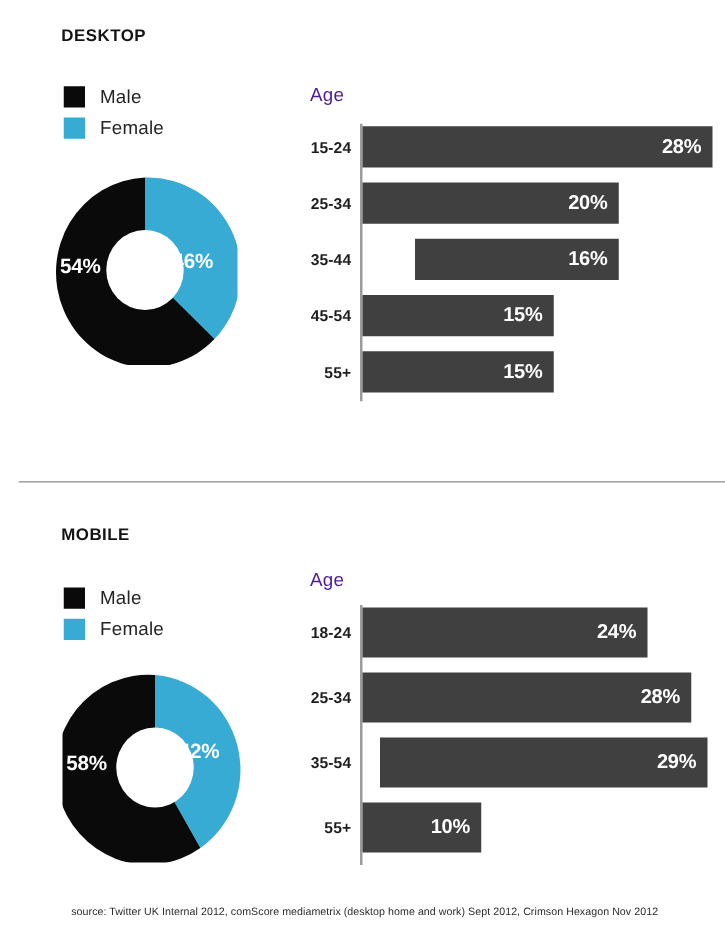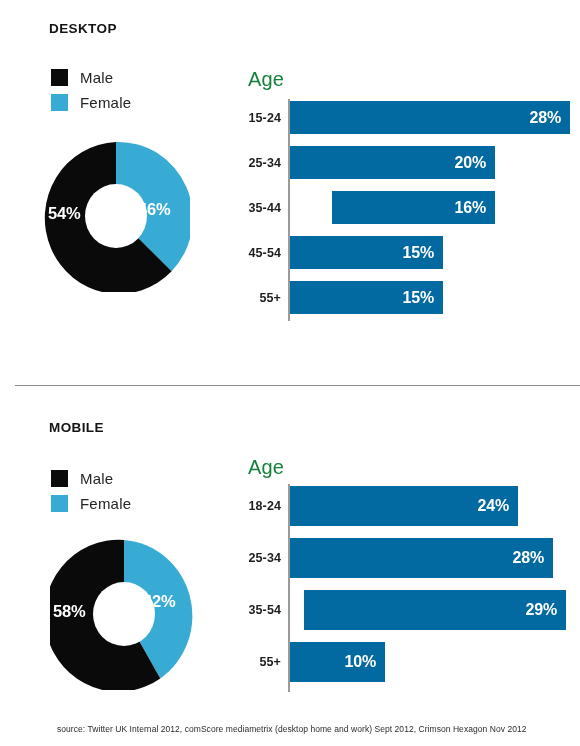--- a/index.html
+++ b/index.html
@@ -67,22 +67,22 @@
     font-weight: bold;
     color: #ffffff;
     letter-spacing: -0.2px;
     white-space: nowrap;
   }
 
   
   .bars-block { position: absolute; }
   .bars-axis-title {
     position: absolute;
-    font-size: 20px;
-    color: #15803d;
+    font-size: 15px;
+    color: #4c1d95;
     letter-spacing: 0.2px;
   }
   .axis-line {
     position: absolute;
     width: 2px;
     background: #9b9b9b;
   }
   .bar-row {
     position: absolute;
     left: 0;
@@ -94,21 +94,21 @@
     right: 100%;
     margin-right: 9px;
     font-size: 12.5px;
     font-weight: bold;
     color: #1d1d1d;
     white-space: nowrap;
     letter-spacing: 0.1px;
   }
   .bar {
     height: 100%;
-    background: #0369a1;
+    background: #404040;
     display: flex;
     align-items: center;
     justify-content: flex-end;
   }
   .bar-value {
     font-size: 16px;
     font-weight: bold;
     color: #ffffff;
     padding-right: 9px;
     letter-spacing: -0.2px;

